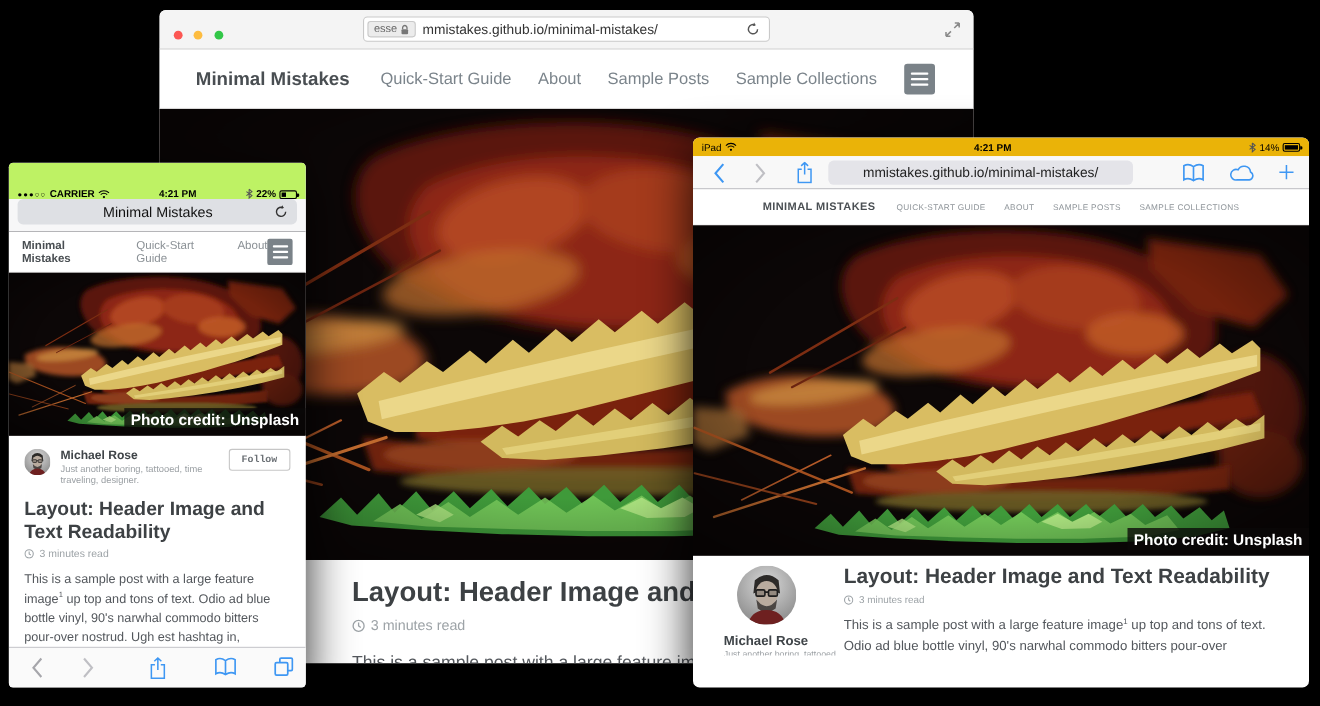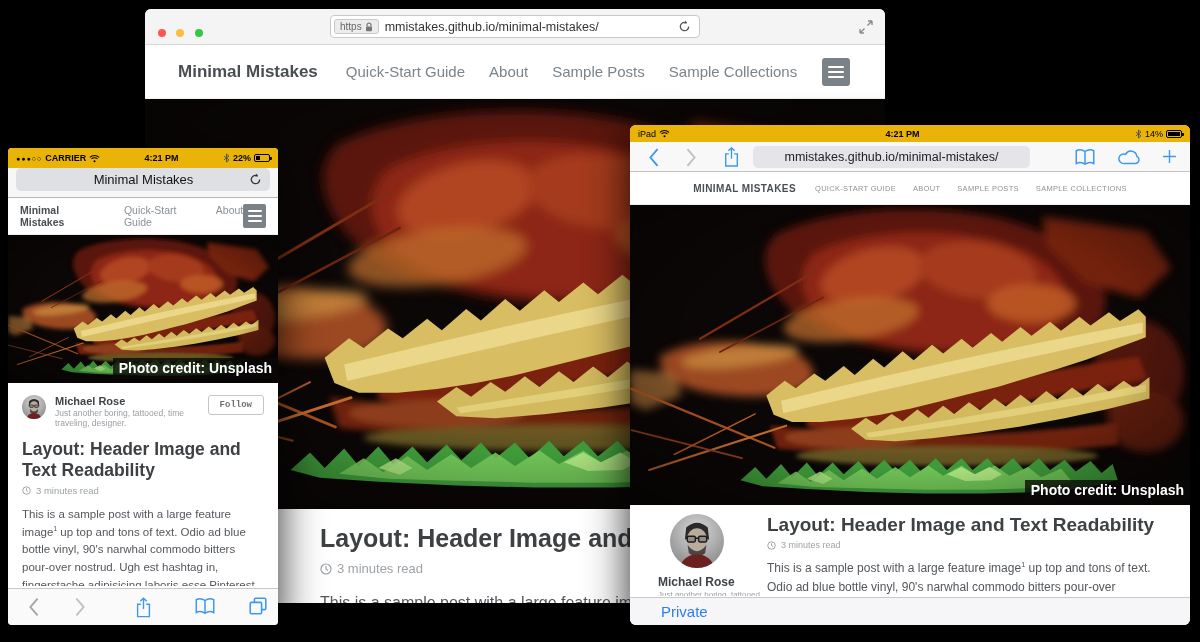--- a/index.html
+++ b/index.html
@@ -43,21 +43,21 @@
   .d-content .post-title { font-size:25px; }
   .meta { display:flex; align-items:center; gap:5px; color:#9da3a7; }
   .d-content .meta { font-size:13px; margin-top:8px; }
   .body-text { color:#53575c; }
   .d-content .body-text { font-size:16px; line-height:1.5; margin-top:15px; width:600px; }
   sup { font-size:.6em; }
 
   
   #win-iphone { left:8px; top:148px; width:270px; height:477px; border-radius:4px;
     box-shadow:0 14px 44px rgba(0,0,0,.85); z-index:2; }
-  .i-status { height:20px; background:#eab308; display:flex; align-items:center;
+  .i-status { height:33px; background:#bef264; display:flex; align-items:flex-end;
     padding:0 8px; font-size:9px; font-weight:bold; color:#000; }
   .i-status .mid { flex:1; text-align:center; }
   .sig-dots { font-size:7px; letter-spacing:1px; margin-right:3px; }
   .i-urlrow { height:30px; background:#f7f7f8; border-bottom:1px solid #b5b5b8;
     display:flex; align-items:center; padding:0 8px 6px; }
   .i-urlfield { flex:1; height:23px; background:#dee0e4; border-radius:5px;
     display:flex; align-items:center; padding:0 8px; }
   .i-urltitle { flex:1; text-align:center; font-size:13px; color:#111; padding-left:14px; }
   .p-nav { height:37px; background:#fff; display:flex; align-items:center;
     padding:0 12px; border-bottom:1px solid #ededed; }
@@ -198,21 +198,21 @@
 
 <div class="window" id="win-desktop">
   <div class="d-chrome">
     <span class="d-lights">
       <span class="traffic" style="background:#fc5753"></span>
       <span class="traffic" style="background:#fdbc40"></span>
       <span class="traffic" style="background:#33c748"></span>
     </span>
     <span class="d-urlfield">
       <span class="https-badge">
-        <span>https</span>
+        <span>esse</span>
         <svg class="icon" width="8" height="10" viewBox="0 0 8 10">
           <path d="M2,4.5 v-1.3 a2,2 0 0,1 4,0 V4.5" fill="none" stroke="#777" stroke-width="1.2"></path>
           <rect x="1" y="4.5" width="6" height="4.7" rx="1" fill="#777"></rect>
         </svg>
       </span>
       <span class="d-url">mmistakes.github.io/minimal-mistakes/</span>
       <svg class="icon d-refresh" width="13" height="13" viewBox="0 0 14 14">
         <path d="M11.5,7 A4.5,4.5 0 1,1 9.2,3.1" fill="none" stroke="#555" stroke-width="1.4"></path>
         <polygon points="8.2,0.6 9.6,3.4 6.6,3.9" fill="#555"></polygon>
       </svg>
@@ -425,16 +425,13 @@
       <div class="meta">
         <svg class="icon" width="9" height="9" viewBox="0 0 12 12">
           <circle cx="6" cy="6" r="5" fill="none" stroke="#9da3a7" stroke-width="1.3"></circle>
           <path d="M6,3 v3 l2,1.4" fill="none" stroke="#9da3a7" stroke-width="1.3"></path>
         </svg>
         <span>3 minutes read</span>
       </div>
       <p class="body-text"><span>This is a sample post with a large feature image</span><sup>1</sup><span> up top and tons of text. Odio ad blue bottle vinyl, 90's narwhal commodo bitters pour-over nostrud. Ugh est hashtag in, fingerstache adipisicing laboris esse Pinterest shabby chic Portland. Shoreditch bicycle rights anim, flexitarian laboris put a bird on it vinyl cupidatat narwhal. Hashtag artisan skateboard, flannel Bushwick nesciunt salvia aute fixie do plaid post-ironic dolor McSweeney's. Cliche pour-over chambray nulla four loko skateboard sapiente hashtag.</span></p>
     </div>
   </div>
-  <div class="t-private">
-    <span class="private-lbl">Private</span>
-  </div>
 </div>
 
 </body></html>

